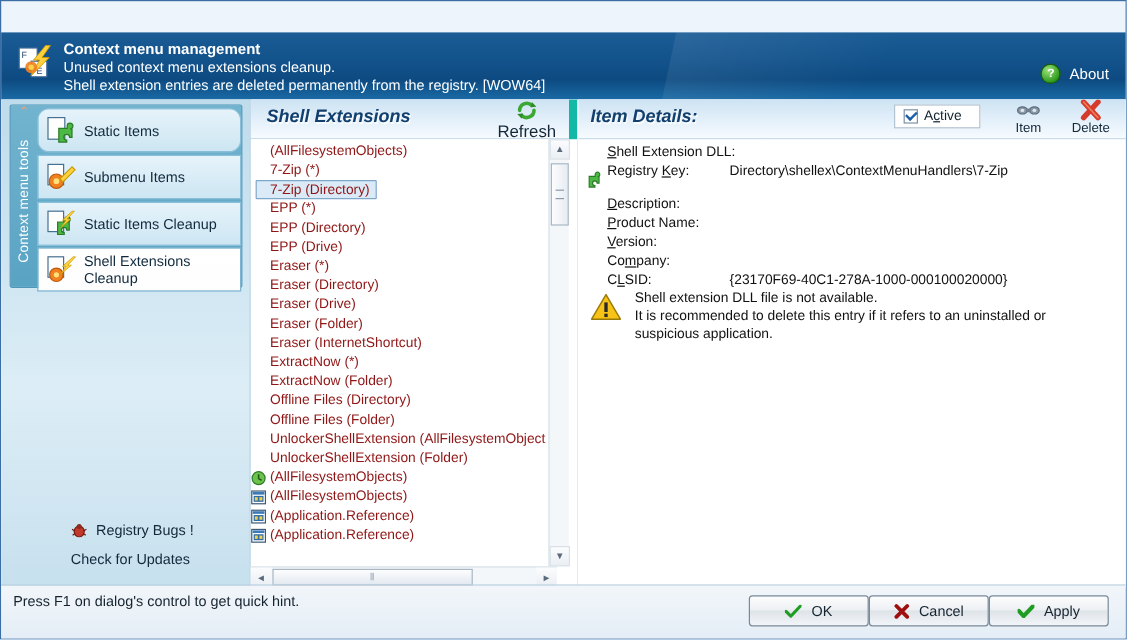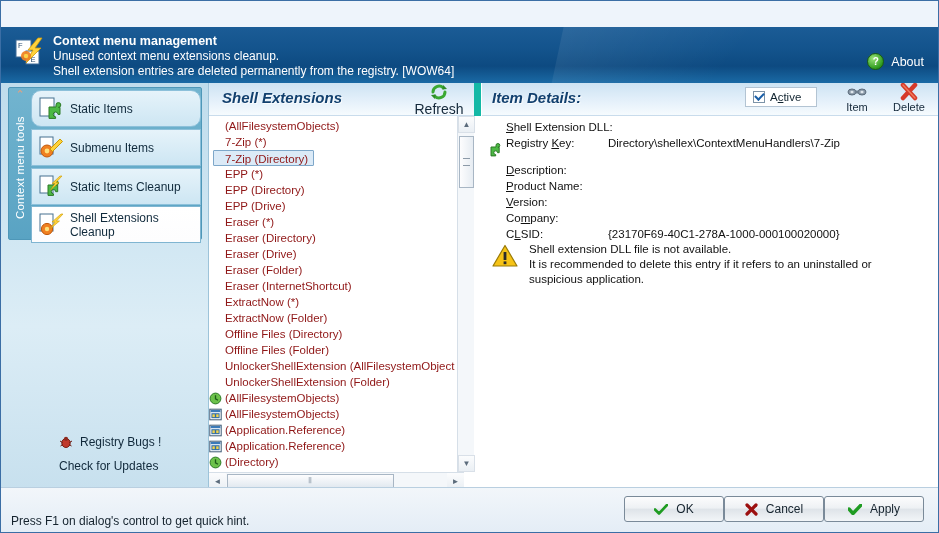--- a/index.html
+++ b/index.html
@@ -245,21 +245,21 @@
     font-size:11.5px;color:#111;line-height:15px;
   }
   .warn-ico{width:26px;height:24px;position:relative;flex:none;margin-top:2px;}
 
   
   .footer{
     position:absolute;left:0;bottom:0;width:100%;height:45px;
     background:linear-gradient(to bottom,#f2f6fa,#e4edf6);
     border-top:1px solid #b9cfe0;box-sizing:border-box;
   }
-  .hint{position:absolute;left:10px;top:26px;font-size:12px;color:#15232e;}
+  .hint{position:absolute;left:10px;top:6px;font-size:12px;color:#15232e;}
   .fbtns{position:absolute;right:14px;top:8px;display:flex;}
   .fbtn{
     width:100px;height:26px;border:1px solid #7a8a99;border-radius:3px;
     background:linear-gradient(to bottom,#fcfcfd 0%,#eef1f4 45%,#dfe4e9 52%,#f2f5f8 100%);
     display:flex;align-items:center;justify-content:center;gap:8px;
     font-size:12px;color:#15232e;box-sizing:border-box;
   }
   .chk-green{width:14px;height:11px;position:relative;flex:none;}
   .x-red{width:13px;height:13px;position:relative;flex:none;}
 </style>
@@ -396,24 +396,21 @@
                   <rect x="1.6" y="2" width="9.8" height="2.2" fill="#3b7ab8"></rect>
                   <rect x="2.4" y="5.2" width="8.2" height="5" fill="#2f6ea8"></rect>
                   <rect x="3.4" y="6.3" width="2.4" height="2.8" fill="#f2d24a"></rect>
                   <rect x="7.2" y="6.3" width="2.4" height="2.8" fill="#f2d24a"></rect>
                 </svg></span><span>(Application.Reference)</span></div><div class="lrow"><span class="li"><svg width="13" height="13" viewBox="0 0 13 13">
                   <rect x="0.8" y="1.2" width="11.4" height="10.6" fill="#ffffff" stroke="#3e5a76"></rect>
                   <rect x="1.6" y="2" width="9.8" height="2.2" fill="#3b7ab8"></rect>
                   <rect x="2.4" y="5.2" width="8.2" height="5" fill="#2f6ea8"></rect>
                   <rect x="3.4" y="6.3" width="2.4" height="2.8" fill="#f2d24a"></rect>
                   <rect x="7.2" y="6.3" width="2.4" height="2.8" fill="#f2d24a"></rect>
-                </svg></span><span>(Application.Reference)</span></div><div class="lrow"><span class="li"><svg width="13" height="13" viewBox="0 0 13 13">
-                  <circle cx="6.5" cy="6.5" r="5.4" fill="#6cc24a" stroke="#2d7a27"></circle>
-                  <path d="M6.5 3.2 V6.8 L9 8.2" stroke="#1d5c18" stroke-width="1.3" fill="none"></path>
-                </svg></span><span>(Directory)</span></div></div>
+                </svg></span><span>(Application.Reference)</span></div></div>
       </div>
 
       <div class="vscroll">
         <div class="vs-arrow">▲</div>
         <div class="vs-thumb">
             <div class="grip"></div>
           </div>
         <div class="vs-arrow bottom">▼</div>
       </div>
 

